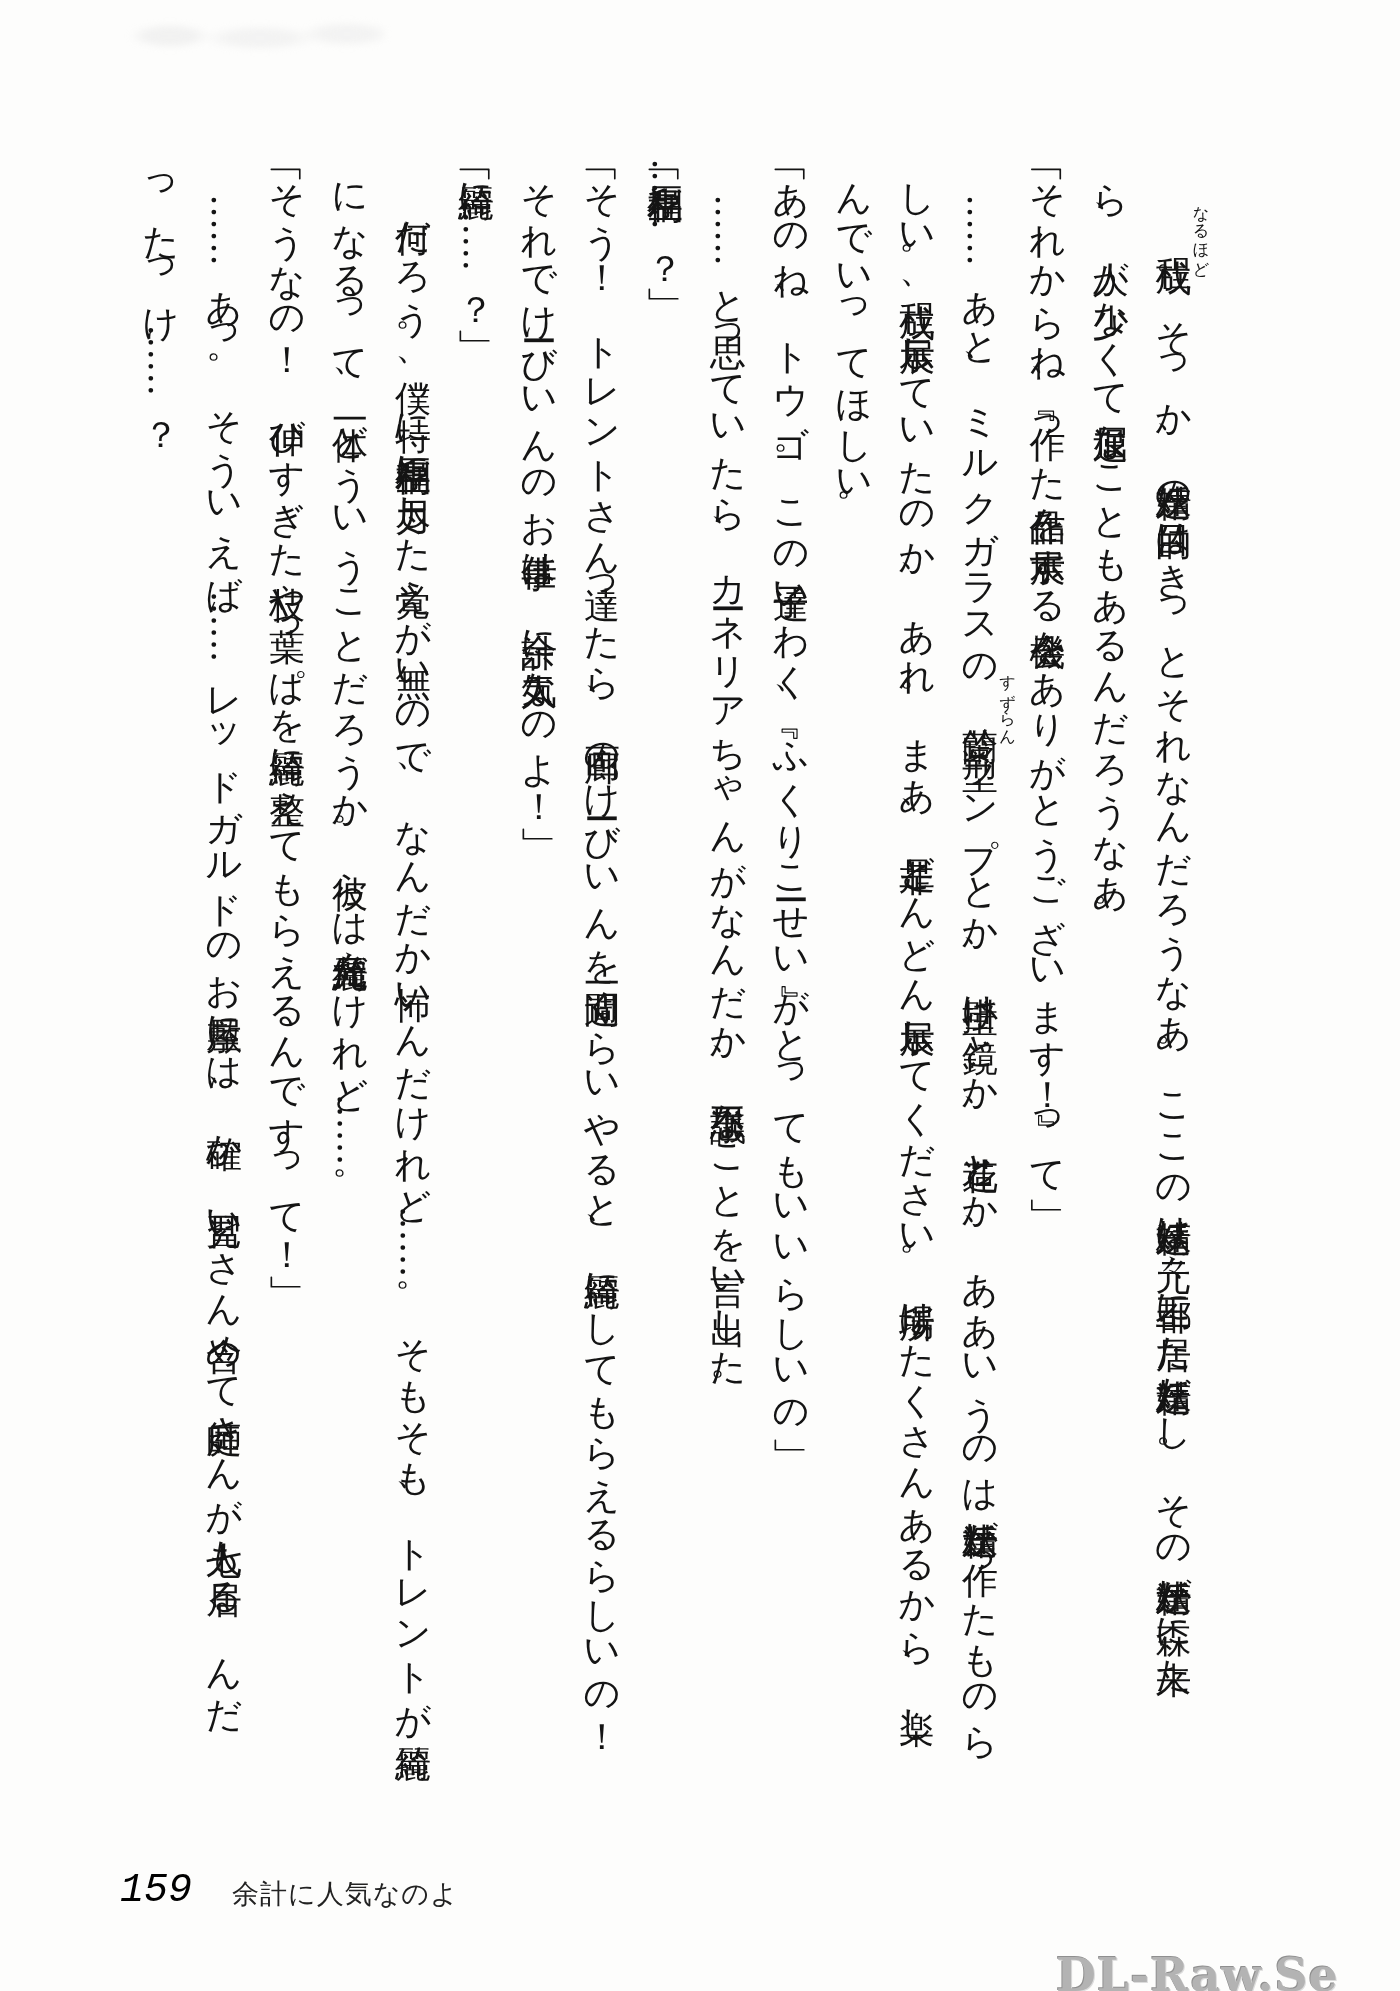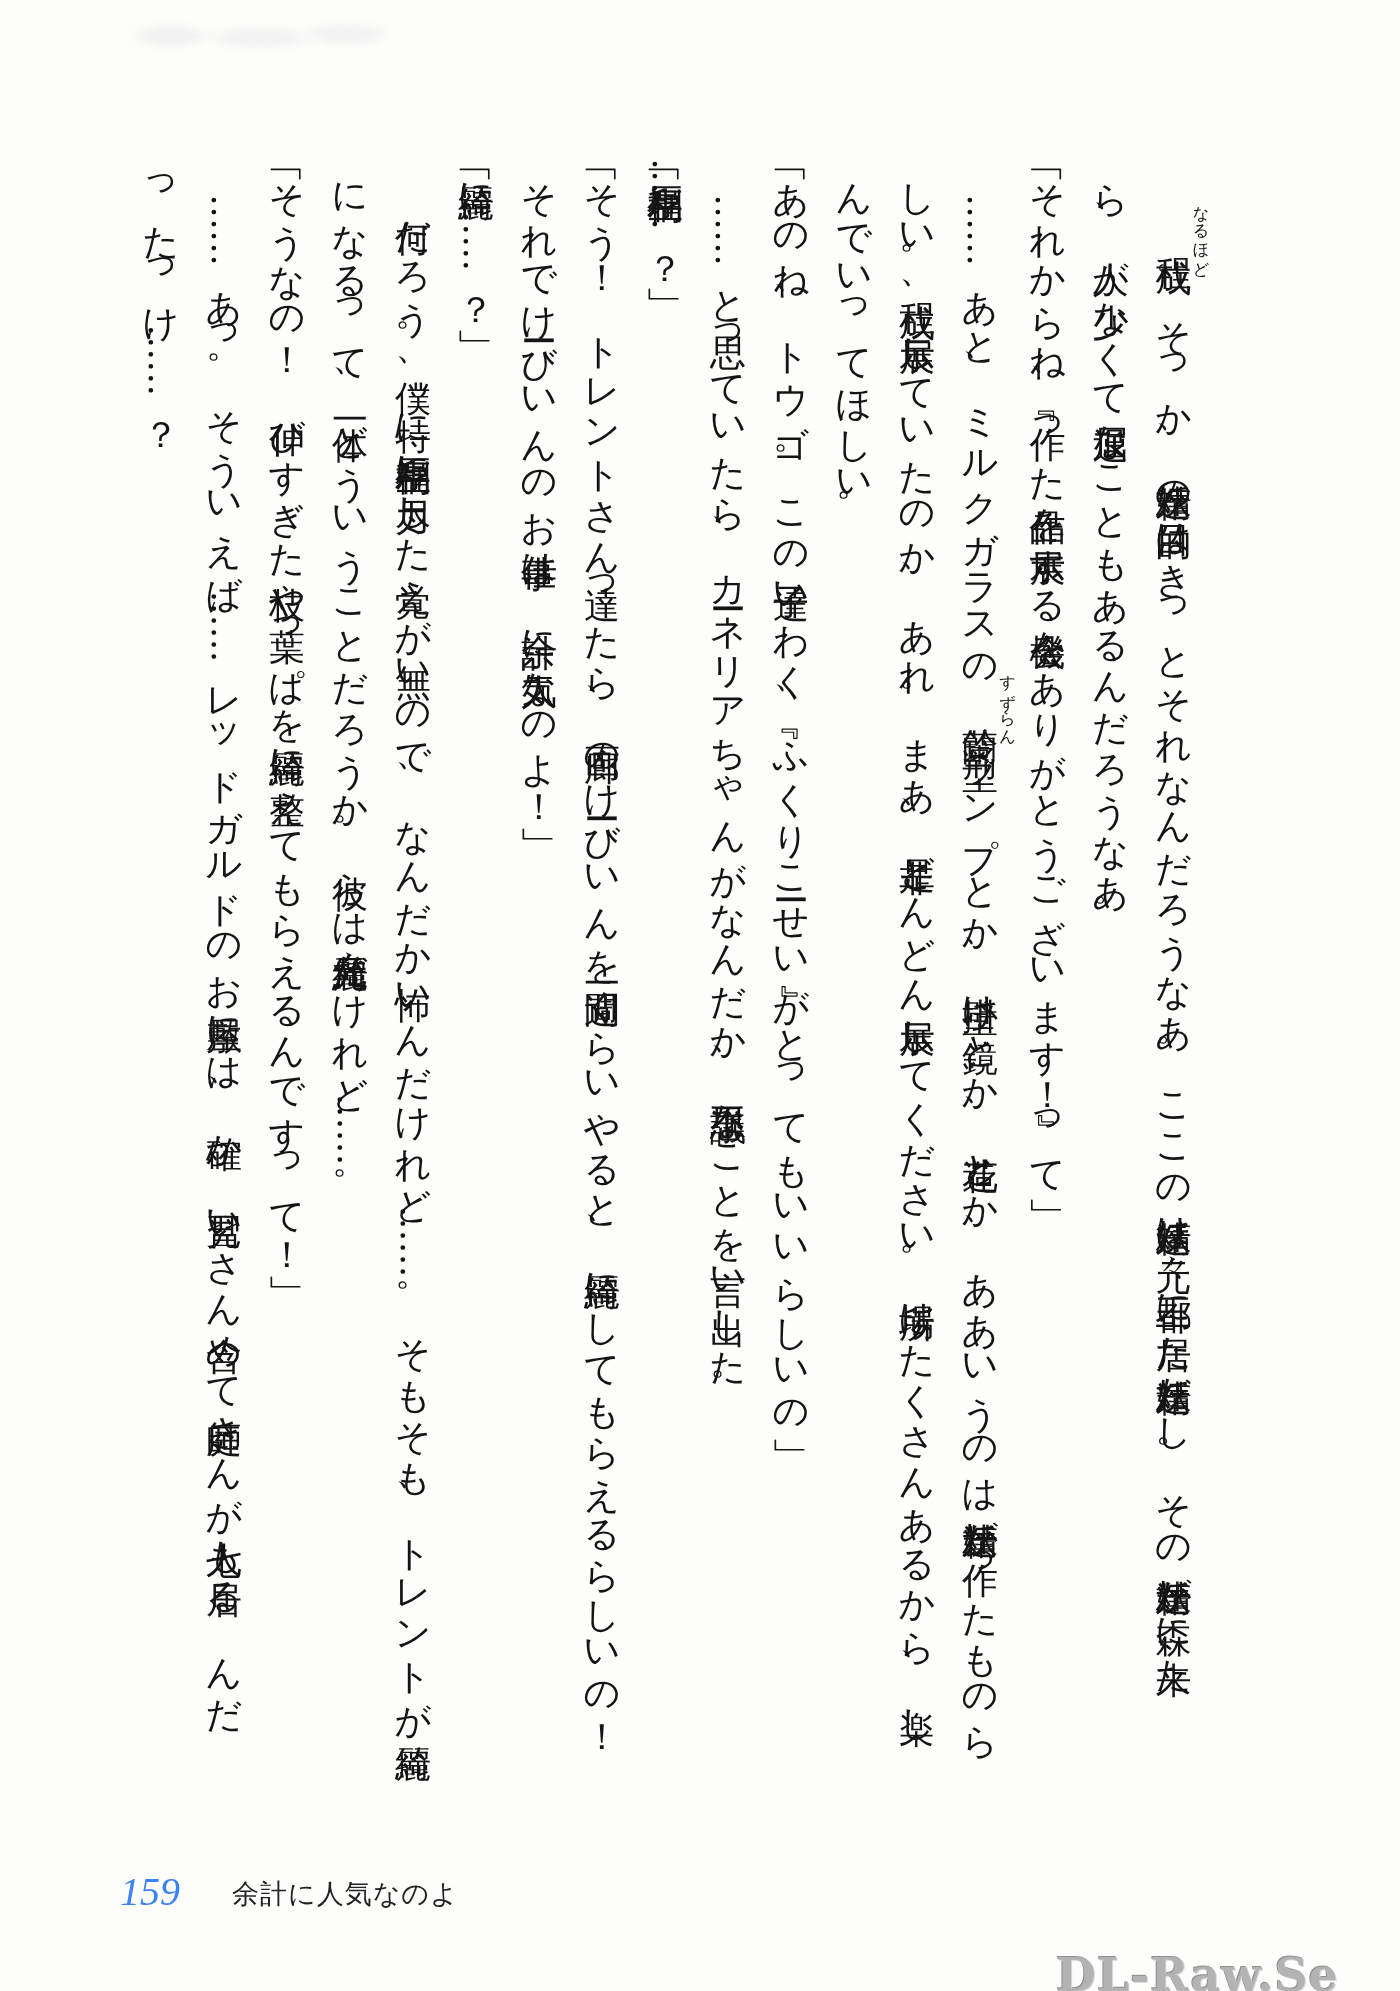--- a/index.html
+++ b/index.html
@@ -33,22 +33,22 @@
     letter-spacing:0;
   }
   .text-block p{margin:0;padding:0;}
   .text-block p.indent{text-indent:1em;}
   ruby{ruby-align:center;}
   rt{font-size:0.45em;letter-spacing:0;color:#141414;}
   
   .footer{position:absolute;left:0;top:1860px;width:1400px;height:70px;}
   .page-number{
     position:absolute;left:120px;top:8px;
-    font-style:italic;font-size:40px;color:#3b82f6;
-    font-family:Liberation Serif, serif;
+    font-style:italic;font-size:40px;color:#000000;
+    font-family:Liberation Mono, monospace;
   }
   .section-label{
     position:absolute;left:232px;top:16px;
     font-size:27px;color:#222;letter-spacing:1px;
     font-family:"DejaVu Serif","Liberation Serif",serif;
   }
   
   .site-watermark{
     position:absolute;left:1056px;top:1948px;
     font-size:46px;font-weight:bold;letter-spacing:1px;

